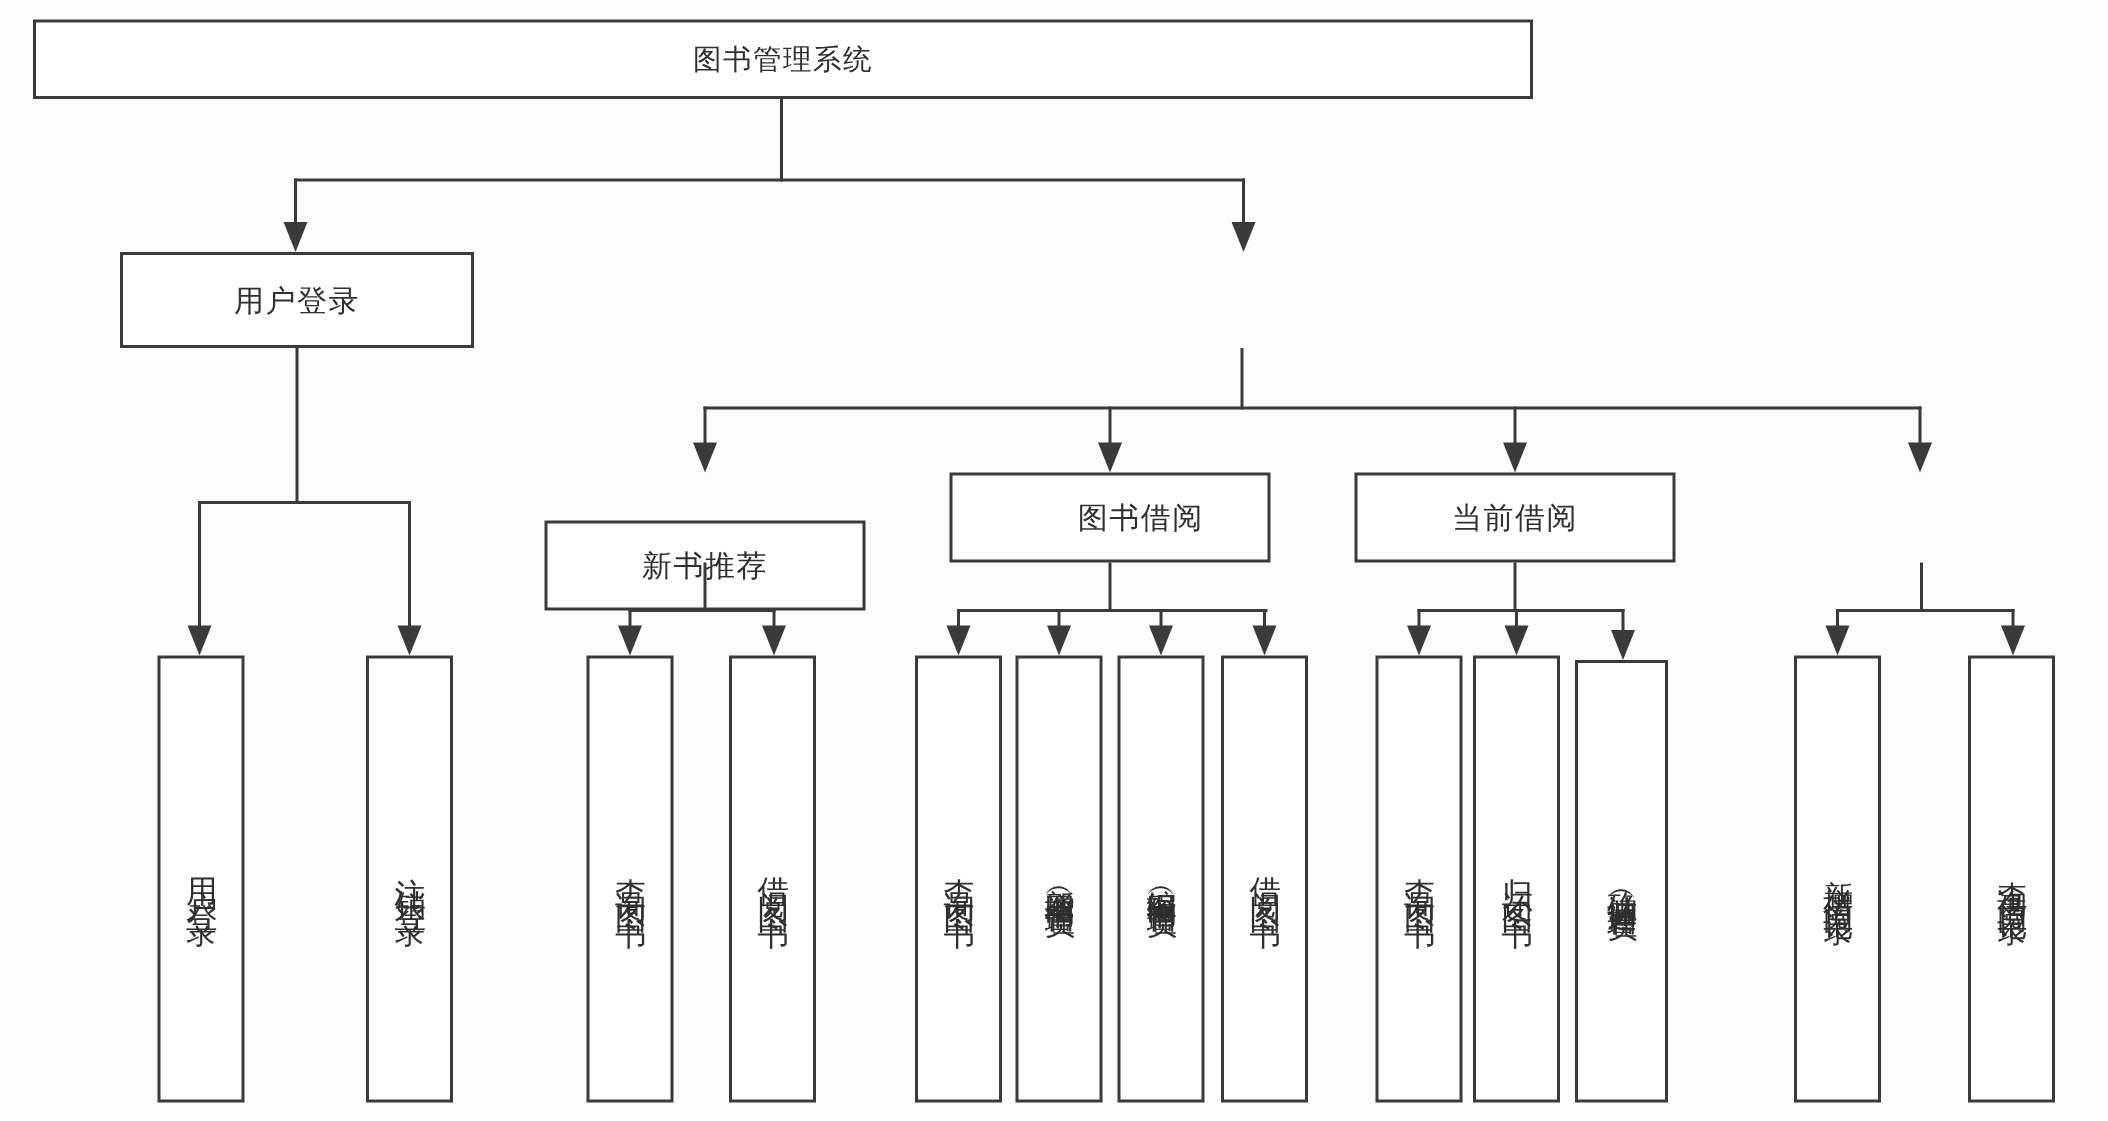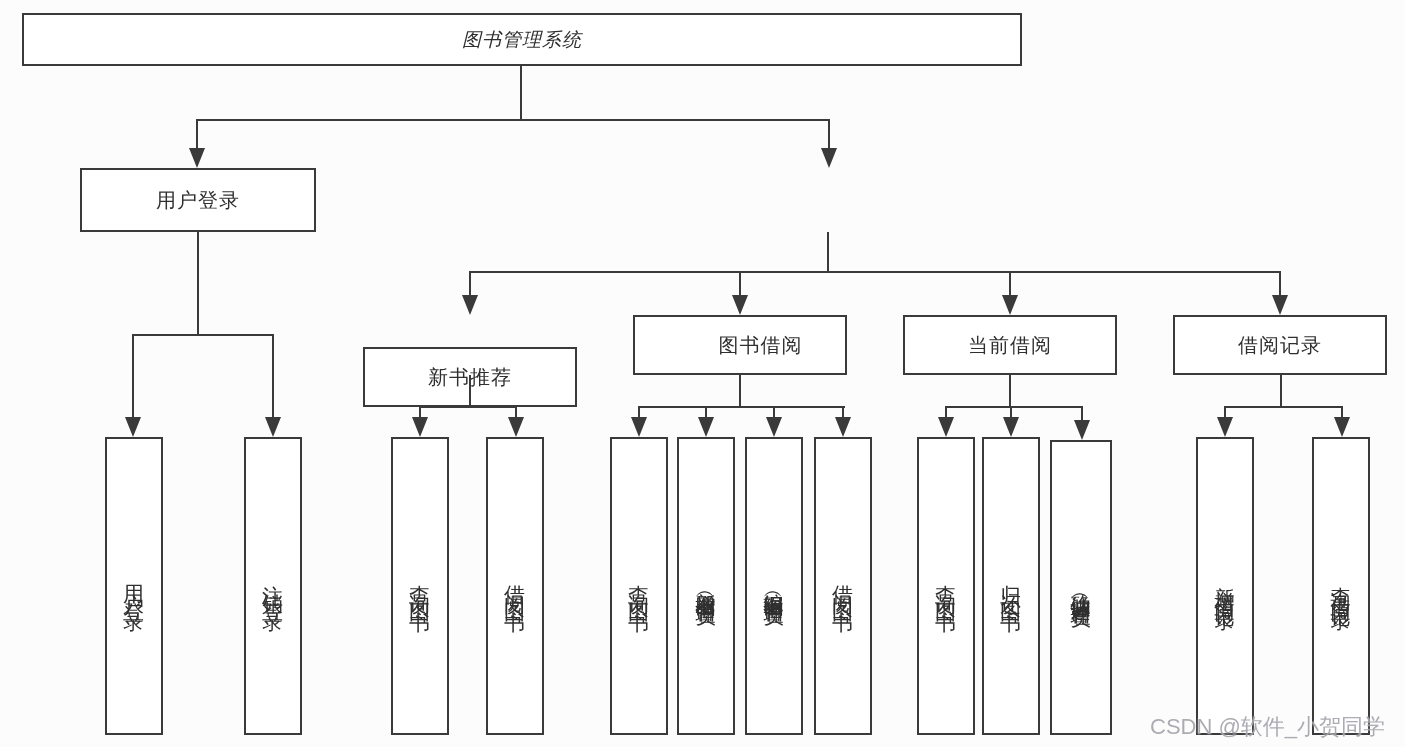--- a/index.html
+++ b/index.html
@@ -33,21 +33,21 @@
     font-size:22px;color:rgba(158,156,164,0.85);
     text-shadow:0 0 2px rgba(255,255,255,0.9);
     white-space:nowrap;
   }
 </style>
 </head>
 <body>
 
 <div class="canvas">
 
-  <div class="node root-label" style="left:22px;top:13px;width:1000px;height:53px;font-style:italic;">图书管理系统</div>
+  <div class="node root-label" style="left:22px;top:13px;width:1000px;height:53px;">图书管理系统</div>
 
   <div class="vl" style="left:520px;top:66px;height:55px;"></div>
   <div class="hl" style="left:196px;top:119px;width:634px;"></div>
   <div class="vl" style="left:196px;top:119px;height:32px;"></div>
   <div class="arrow" style="left:189px;top:148px;"></div>
   <div class="vl" style="left:828px;top:119px;height:32px;"></div>
   <div class="arrow" style="left:821px;top:148px;"></div>
 
   <div class="node h-label" style="left:80px;top:168px;width:236px;height:64px;">用户登录</div>
 
@@ -65,21 +65,20 @@
   <div class="vl" style="left:739px;top:271px;height:28px;"></div>
   <div class="arrow" style="left:732px;top:295px;"></div>
   <div class="vl" style="left:1009px;top:271px;height:28px;"></div>
   <div class="arrow" style="left:1002px;top:295px;"></div>
   <div class="vl" style="left:1279px;top:271px;height:28px;"></div>
   <div class="arrow" style="left:1272px;top:295px;"></div>
 
   <div class="node h-label" style="left:363px;top:315px;width:214px;height:60px;margin-top:32px;">新书推荐</div>
   <div class="node h-label" style="left:633px;top:315px;width:214px;height:60px;padding-left:41px;">图书借阅</div>
   <div class="node h-label" style="left:903px;top:315px;width:214px;height:60px;">当前借阅</div>
-  <div class="node h-label" style="left:1173px;top:315px;width:214px;height:60px;">借阅记录</div>
 
   <div class="vl" style="left:469px;top:375px;height:33px;"></div>
   <div class="hl" style="left:419px;top:406px;width:98px;"></div>
   <div class="vl" style="left:419px;top:406px;height:15px;"></div>
   <div class="arrow" style="left:412px;top:417px;"></div>
   <div class="vl" style="left:515px;top:406px;height:15px;"></div>
   <div class="arrow" style="left:508px;top:417px;"></div>
 
   <div class="vl" style="left:739px;top:375px;height:33px;"></div>
   <div class="hl" style="left:638px;top:406px;width:207px;"></div>
@@ -119,15 +118,14 @@
   <div class="node leaf tight" style="left:745px;top:437px;width:58px;height:298px;">编辑图书（管理员）</div>
   <div class="node leaf" style="left:814px;top:437px;width:58px;height:298px;">借阅图书</div>
 
   <div class="node leaf" style="left:917px;top:437px;width:58px;height:298px;">查询图书</div>
   <div class="node leaf" style="left:982px;top:437px;width:58px;height:298px;">归还图书</div>
   <div class="node leaf tight" style="left:1050px;top:440px;width:62px;height:295px;">确认归还（管理员）</div>
 
   <div class="node leaf med" style="left:1196px;top:437px;width:58px;height:298px;">新增借阅记录</div>
   <div class="node leaf med" style="left:1312px;top:437px;width:58px;height:298px;">查询借阅记录</div>
 
-  <div class="watermark">CSDN @软件_小贺同学</div>
 
 </div>
 
 </body></html>

